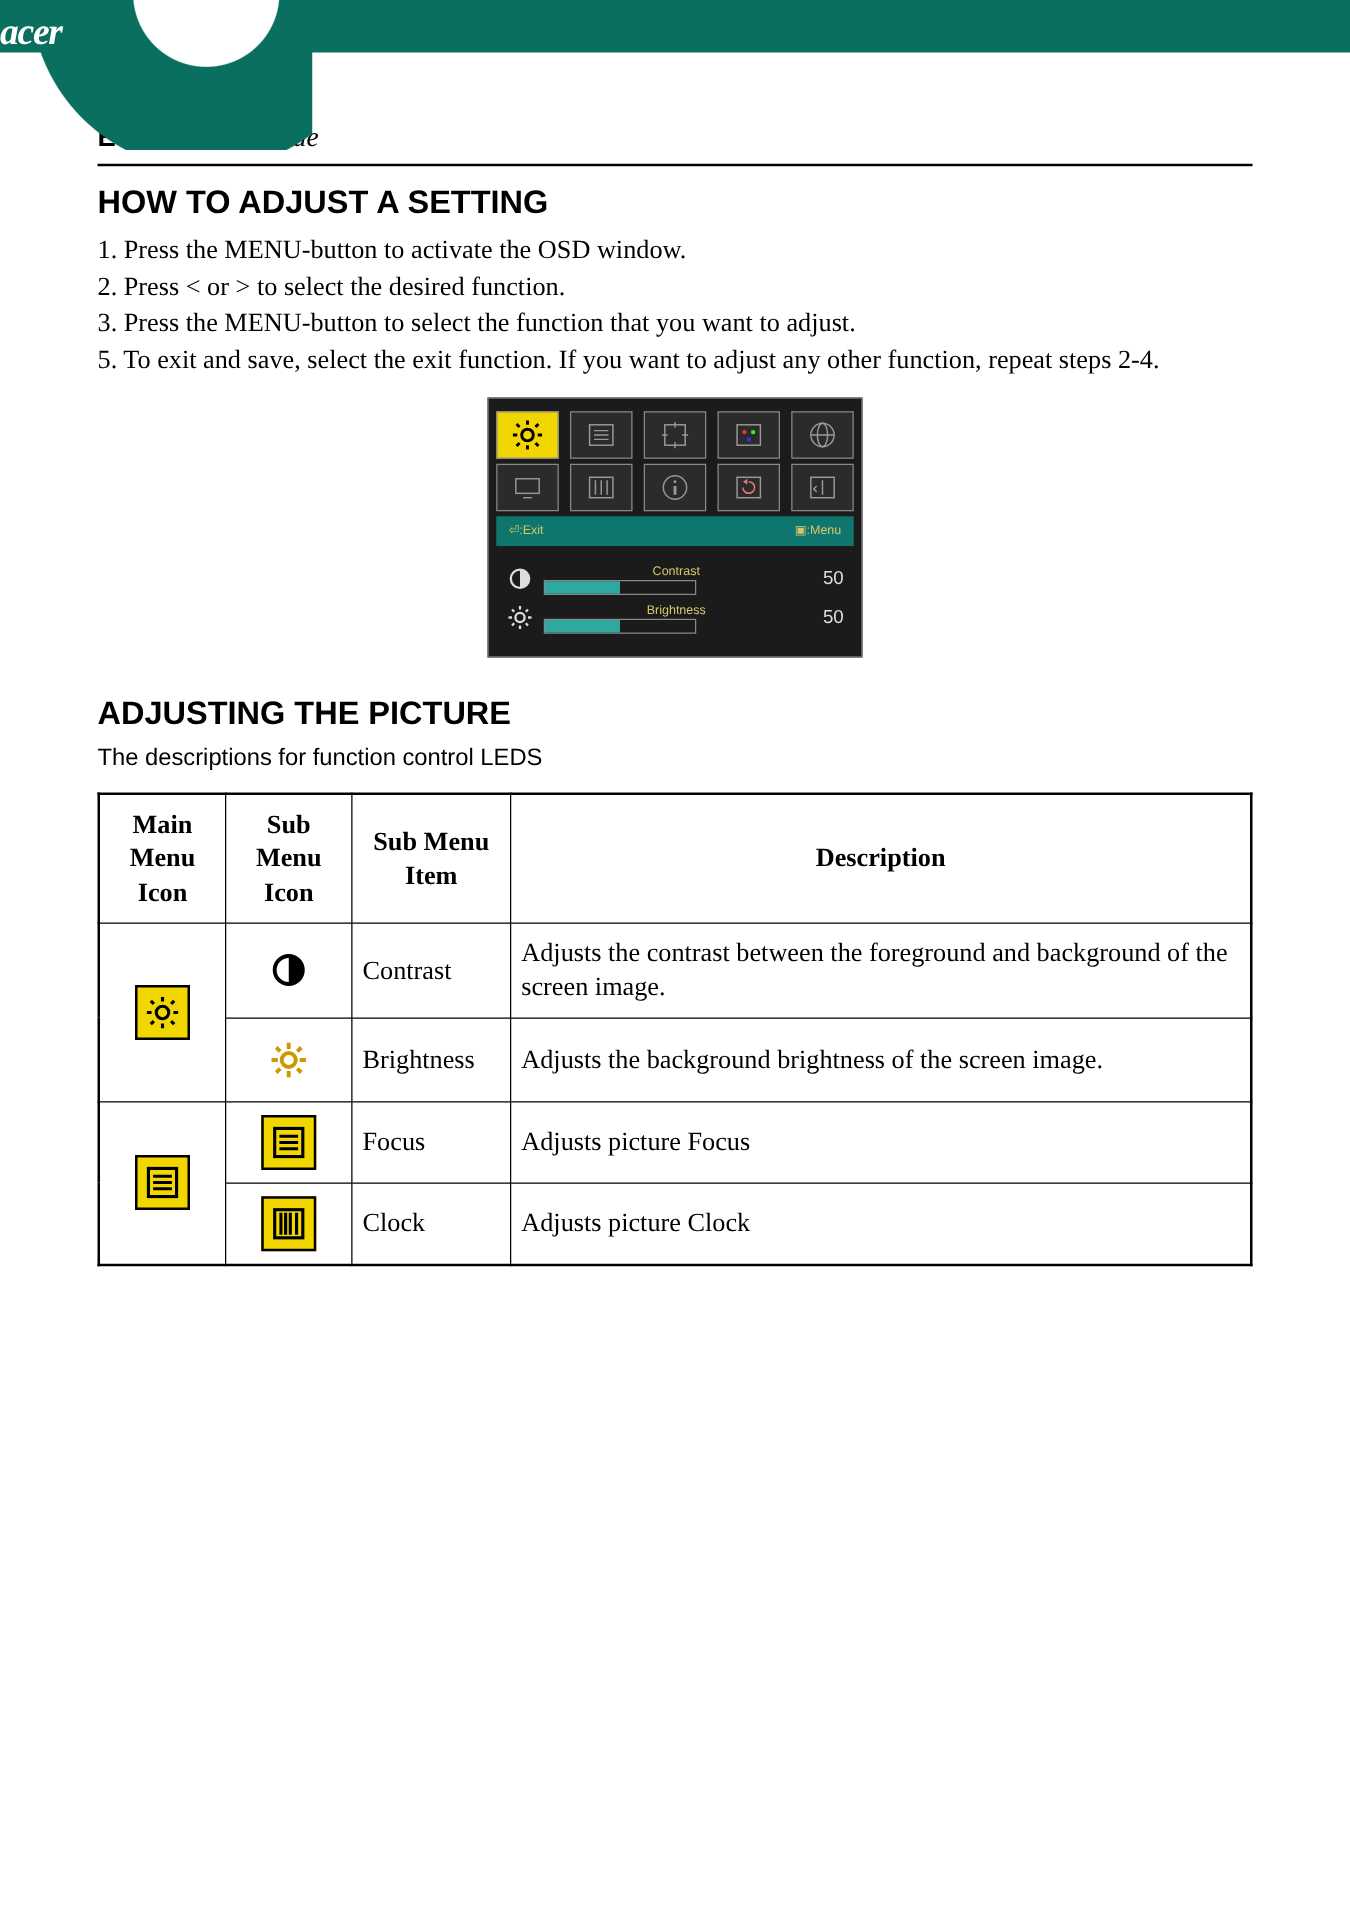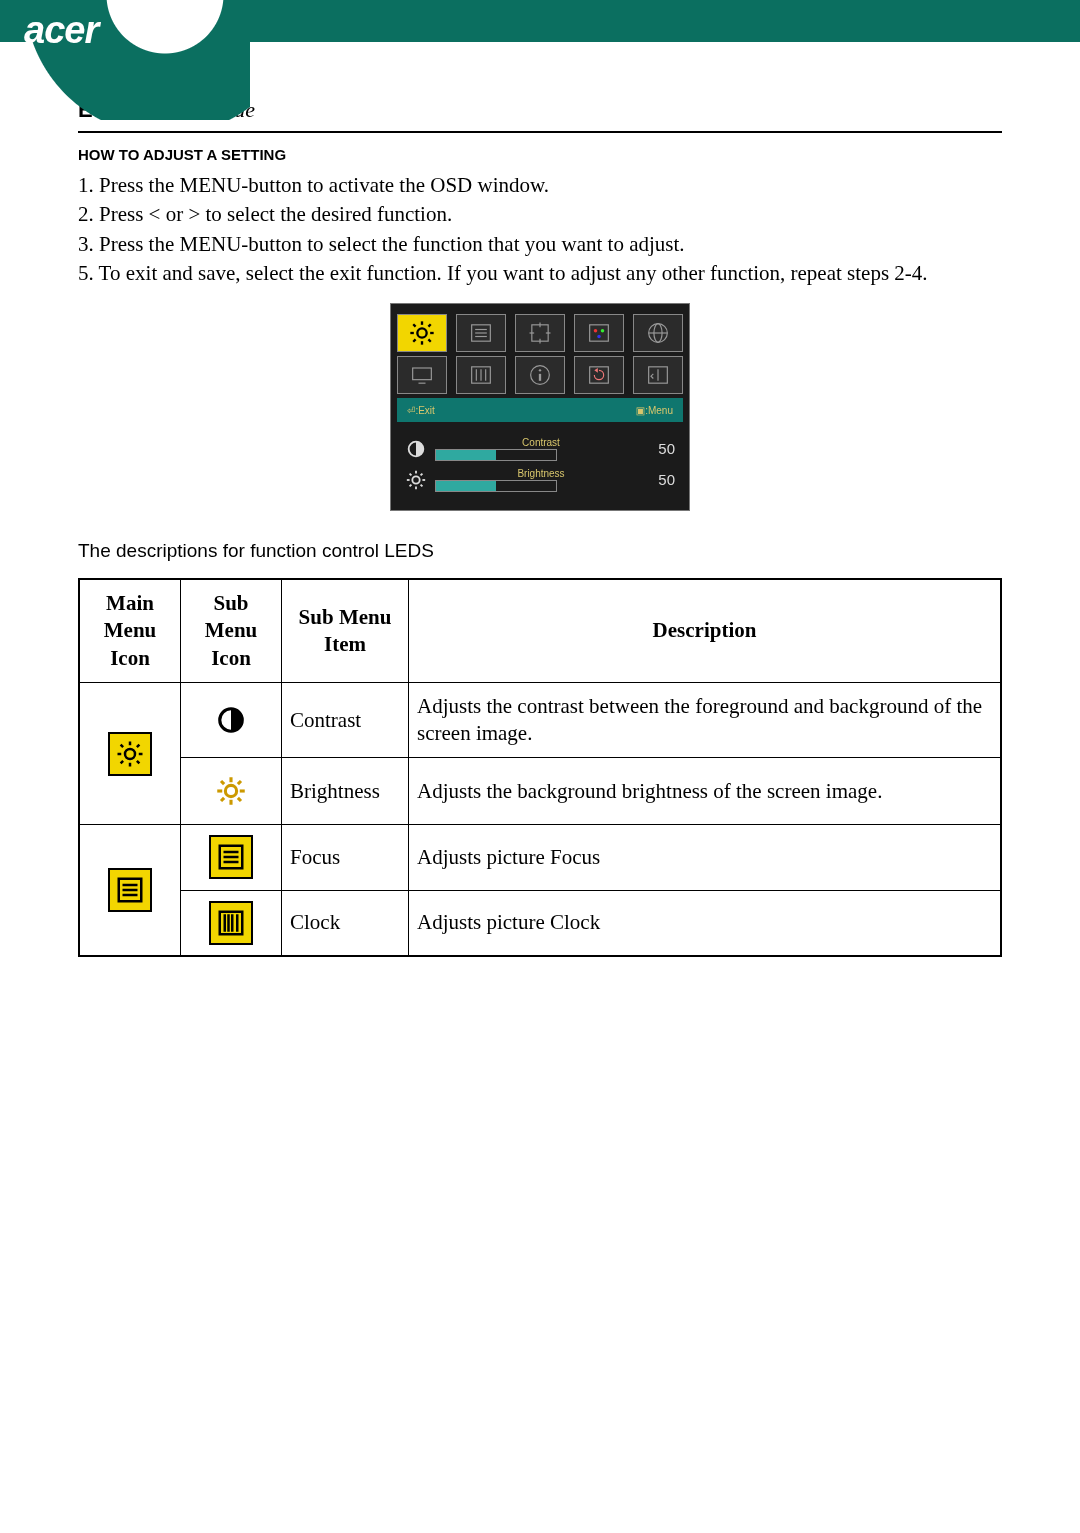--- a/index.html
+++ b/index.html
@@ -1,26 +1,26 @@
 <!DOCTYPE html>
 <html><head>
 <meta charset="utf-8">
 <style>
   html,body{margin:0;padding:0;background:#fff;color:#000;font-family:"Times New Roman",Times,serif;font-size:21px;line-height:1.3}
   .page{width:1080px;min-height:1533px;position:relative;box-sizing:border-box}
   
   .hdr{height:60px;position:relative}
   .hdr-green{position:absolute;left:0;top:0;width:100%;height:42px;background:#0b6f60}
   .hdr-curve{position:absolute;left:0;top:0;width:250px;height:120px;background:radial-gradient(circle at 165px -5px,#fff 58px,#0b6f60 59px,#0b6f60 140px,transparent 141px);clip-path:polygon(0 0,250px 0,250px 120px,0 120px)}
-  .logo{position:absolute;left:24px;top:6px;font-family:Liberation Sans, sans-serif;font-weight:bold;font-style:italic;font-size:38px;color:#fff;letter-spacing:-1px}
+  .logo{position:absolute;left:0;top:6px;font-family:Liberation Serif, serif;font-weight:bold;font-style:italic;font-size:30px;color:#fff;letter-spacing:-1px}
   .content{padding:36px 78px 0 78px}
   .pgnum{font-family:Arial,Helvetica,sans-serif;font-weight:bold;font-size:22px}
   .pgtitle{font-style:italic;font-family:"Times New Roman",serif;font-size:22px;margin-left:10px}
   hr.rule{border:none;border-top:2px solid #000;margin:6px 0 12px 0}
-  h2.sec{font-family:Arial,Helvetica,sans-serif;font-weight:bold;font-size:15px;margin:4px 0 8px 0}
+  h2.sec{font-family:Arial,Helvetica,sans-serif;font-weight:bold;font-size:26px;margin:4px 0 8px 0}
   ol.steps{margin:0 0 6px 0;padding-left:0;list-style:none}
   ol.steps li{margin:2px 0}
   .osd-wrap{display:flex;justify-content:center;margin:16px 0 28px 0}
   .osd{width:286px;background:#1b1b1b;border:1px solid #777;padding:6px}
   .osd-row{display:flex;justify-content:space-between;margin:4px 0}
   .osd-cell{width:48px;height:36px;border:1px solid #888;background:#2b2b2b;display:flex;align-items:center;justify-content:center}
   .osd-cell.sel{background:#f2d600}
   .osd-cell svg{width:28px;height:28px}
   .osd-bar{height:24px;background:#0f766e;display:flex;align-items:center;justify-content:space-between;padding:0 10px;font-size:10px;color:#d8c66c;font-family:Arial,sans-serif}
   .osd-sliders{background:#1b1b1b;padding:8px 8px 6px 8px}
@@ -191,20 +191,21 @@
               <div class="slider">
                   <div class="fill" style="width:50%"></div>
                 </div>
             </div>
             <div class="val">50</div>
           </div>
         </div>
       </div>
     </div>
 
+    <h2 class="sec">ADJUSTING THE PICTURE</h2>
     <div class="subtext">The descriptions for function control LEDS</div>
 
     <table class="func">
       <thead>
         <tr>
           <th>Main Menu Icon</th>
           <th>Sub Menu Icon</th>
           <th>Sub Menu Item</th>
           <th>Description</th>
         </tr>

